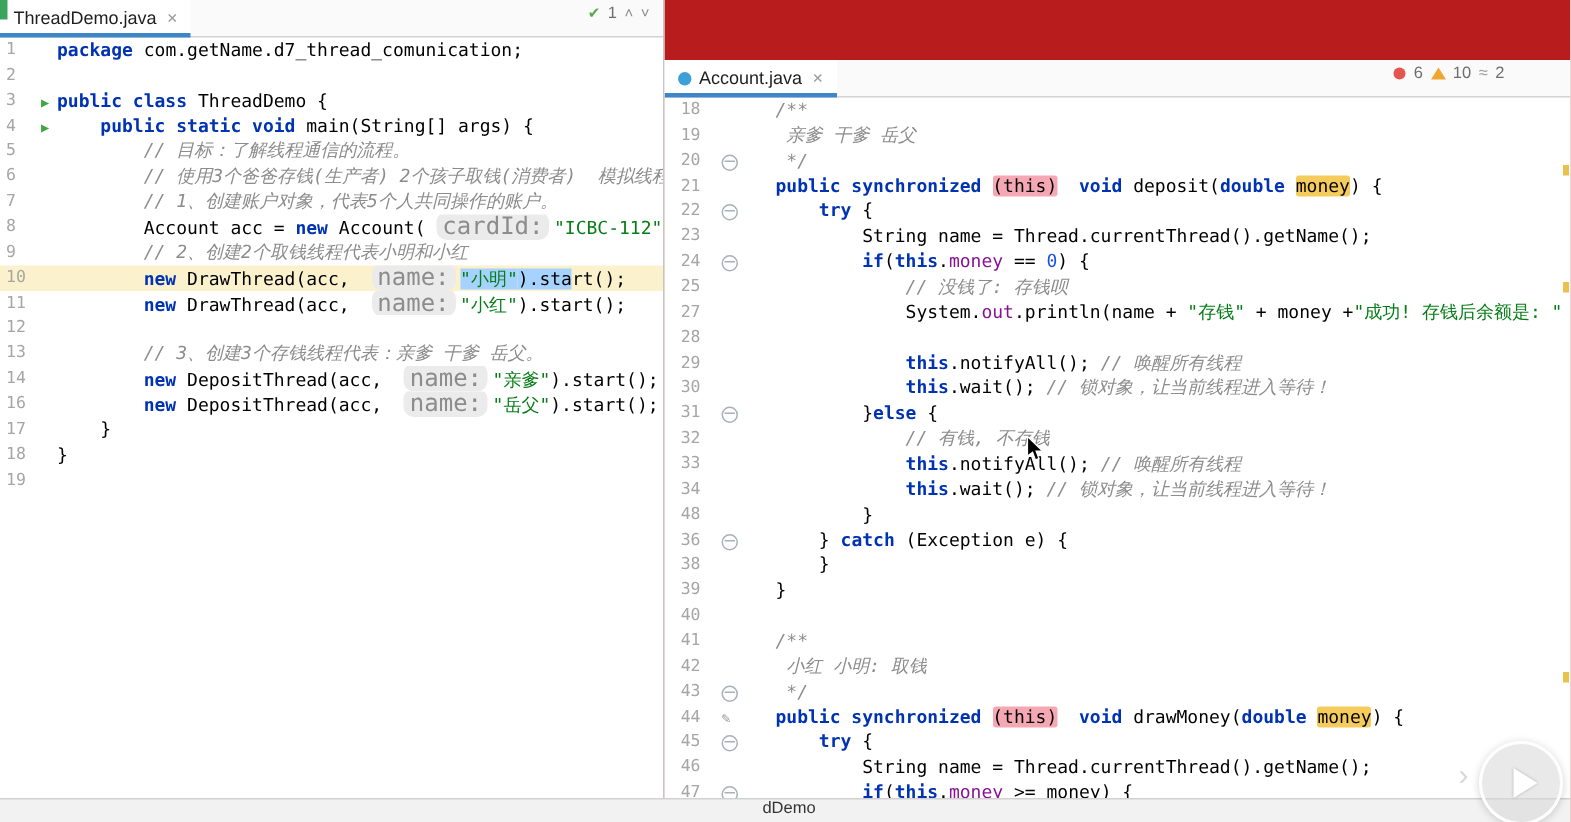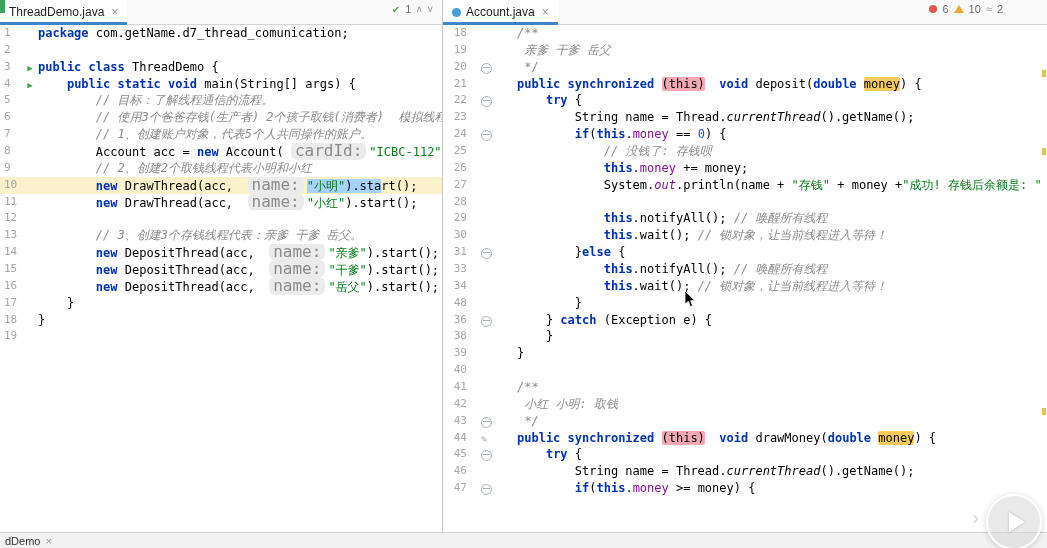--- a/index.html
+++ b/index.html
@@ -2,21 +2,21 @@
 <html><head>
 <meta charset="utf-8">
 <style>
   html,body{margin:0;padding:0;background:#fff;}
   body{width:1047px;height:548px;overflow:hidden;
        font-family:"DejaVu Sans Mono","Liberation Mono",monospace;}
   .app{position:relative;width:1047px;height:548px;background:#b91c1c;}
   .panes{display:flex;height:532px;}
   .pane{position:relative;overflow:hidden;background:#fff;}
   .pane.left{width:443px;flex:0 0 443px;border-right:1px solid #C6C6C6;box-sizing:border-box;}
-  .pane.right{flex:1;}
+  .pane.right{flex:1;margin-top:40px;}
   
   .tabbar{height:25px;background:#FAFAFA;border-bottom:1px solid #D4D4D4;display:flex;align-items:stretch;
           font-family:"Liberation Sans","DejaVu Sans",sans-serif;font-size:12px;color:#1F1F1F;box-sizing:border-box;}
   .tab{position:relative;display:flex;align-items:center;gap:5px;padding:0 9px;background:#FFFFFF;cursor:default;}
   .tab::after{content:"";position:absolute;left:0;right:0;bottom:-1px;height:3px;background:#3E86C7;}
   .tab .close{color:#9A9A9A;font-size:12px;margin-left:2px;}
   .classdot{width:9px;height:9px;border-radius:50%;background:#3FA0D8;display:inline-block;}
   
   .editor{position:absolute;top:25px;left:0;right:0;bottom:0;font-size:12px;}
   .line{display:flex;height:16.87px;line-height:16.87px;white-space:pre;}
@@ -26,21 +26,21 @@
   .left .gict{width:16px;flex-shrink:0;text-align:center;}
   .right .ln{width:24px;text-align:right;}
   .right .gict{width:50px;flex-shrink:0;padding-left:14px;box-sizing:border-box;}
   .codeln{flex:1;overflow:hidden;white-space:pre;color:#000;}
   
   .kw{color:#0033B3;font-weight:bold;}
   .str{color:#067D17;}
   .com{color:#8C8C8C;font-style:italic;}
   .num{color:#1750EB;}
   .fld{color:#871094;}
-  .it{font-style:italic;text-align:center;}
+  .it{text-align:center;}
   .pl{color:#000;}
   .chip{background:#EBEBEB;color:#8C8C8C;border-radius:7px;padding:0 4px;font-size:16px;margin-right:3px;}
   .sel{background:#A6D2FF;}
   .pink{background:#F5A8B4;border-radius:2px;}
   .ylw{background:#F5CB5C;border-radius:2px;}
   
   .run{color:#3FA73F;font-size:9px;}
   .fold{display:inline-block;width:9px;height:9px;border:1px solid #A7B1BA;border-radius:50%;position:relative;top:3px;}
   .fold::after{content:"";position:absolute;left:1px;right:1px;top:3px;border-top:1px solid #A7B1BA;}
   .pencil{color:#9B9B9B;font-size:10px;}
@@ -52,21 +52,21 @@
   .chev{color:#8A8A8A;font-size:10px;}
   .okic{color:#57A64A;font-size:10px;}
   .errdot{width:8px;height:8px;border-radius:50%;background:#E5554F;display:inline-block;}
   .warntri{width:0;height:0;border-left:5px solid transparent;border-right:5px solid transparent;border-bottom:8px solid #F0A732;display:inline-block;}
   .weakic{color:#9AA0A6;font-size:11px;}
   
   .stripe{position:absolute;right:1px;width:4px;height:7px;background:#E8C24C;}
   
   .bottombar{position:absolute;left:0;right:0;bottom:0;height:16px;background:#F2F2F2;border-top:1px solid #D1D1D1;
              display:flex;align-items:center;gap:5px;padding-left:5px;
-             font-family:"Liberation Sans","DejaVu Sans",sans-serif;font-size:11px;color:#333;box-sizing:border-box;}
+             font-family:"Liberation Sans","DejaVu Sans",sans-serif;font-size:11px;color:#333;box-sizing:border-box;flex-direction:column;}
   .bottombar .close{color:#999;}
   
   .playbtn{position:absolute;right:5px;top:494px;width:56px;height:56px;border-radius:50%;
            background:rgba(215,215,215,0.55);border:2px solid rgba(255,255,255,0.95);
            box-shadow:0 1px 6px rgba(0,0,0,0.18);display:flex;align-items:center;justify-content:center;box-sizing:border-box;}
   .playtri{width:0;height:0;border-top:10px solid transparent;border-bottom:10px solid transparent;
            border-left:16px solid #FFFFFF;margin-left:5px;filter:drop-shadow(0 0 1px rgba(0,0,0,0.25));}
   .playchev{position:absolute;right:68px;top:506px;color:#D8D8D8;font-size:20px;
             font-family:"Liberation Sans","DejaVu Sans",sans-serif;}
   .corner{position:absolute;left:0;top:0;width:5px;height:13px;background:#3BA55D;}
@@ -93,21 +93,20 @@
           <div class="line"><span class="ln">5</span><span class="gict"></span><span class="codeln"><span class="pl">        </span><span class="com">// 目标：了解线程通信的流程。</span></span></div>
           <div class="line"><span class="ln">6</span><span class="gict"></span><span class="codeln"><span class="pl">        </span><span class="com">// 使用3个爸爸存钱(生产者) 2个孩子取钱(消费者)  模拟线程通信思想（一存一取）</span></span></div>
           <div class="line"><span class="ln">7</span><span class="gict"></span><span class="codeln"><span class="pl">        </span><span class="com">// 1、创建账户对象，代表5个人共同操作的账户。</span></span></div>
           <div class="line"><span class="ln">8</span><span class="gict"></span><span class="codeln"><span class="pl">        Account acc = </span><span class="kw">new</span><span class="pl"> Account( </span><span class="chip">cardId:</span><span class="str">"ICBC-112"</span><span class="pl">,  </span><span class="chip">money:</span></span></div>
           <div class="line"><span class="ln">9</span><span class="gict"></span><span class="codeln"><span class="pl">        </span><span class="com">// 2、创建2个取钱线程代表小明和小红</span></span></div>
           <div class="line hl"><span class="ln">10</span><span class="gict"></span><span class="codeln"><span class="pl">        </span><span class="kw">new</span><span class="pl"> DrawThread(acc,  </span><span class="chip">name:</span><span class="str sel">"小明"</span><span class="pl sel">).sta</span><span class="pl">rt();</span></span></div>
           <div class="line"><span class="ln">11</span><span class="gict"></span><span class="codeln"><span class="pl">        </span><span class="kw">new</span><span class="pl"> DrawThread(acc,  </span><span class="chip">name:</span><span class="str">"小红"</span><span class="pl">).start();</span></span></div>
           <div class="line"><span class="ln">12</span><span class="gict"></span><span class="codeln"></span></div>
           <div class="line"><span class="ln">13</span><span class="gict"></span><span class="codeln"><span class="pl">        </span><span class="com">// 3、创建3个存钱线程代表：亲爹 干爹 岳父。</span></span></div>
           <div class="line"><span class="ln">14</span><span class="gict"></span><span class="codeln"><span class="pl">        </span><span class="kw">new</span><span class="pl"> DepositThread(acc,  </span><span class="chip">name:</span><span class="str">"亲爹"</span><span class="pl">).start();</span></span></div>
-          <div class="line"><span class="ln">15</span><span class="gict"></span><span class="codeln"><span class="pl">        </span><span class="kw">new</span><span class="pl"> DepositThread(acc,  </span><span class="chip">name:</span><span class="str">"干爹"</span><span class="pl">).start();</span></span></div>
           <div class="line"><span class="ln">16</span><span class="gict"></span><span class="codeln"><span class="pl">        </span><span class="kw">new</span><span class="pl"> DepositThread(acc,  </span><span class="chip">name:</span><span class="str">"岳父"</span><span class="pl">).start();</span></span></div>
           <div class="line"><span class="ln">17</span><span class="gict"></span><span class="codeln"><span class="pl">    }</span></span></div>
           <div class="line"><span class="ln">18</span><span class="gict"></span><span class="codeln"><span class="pl">}</span></span></div>
           <div class="line"><span class="ln">19</span><span class="gict"></span><span class="codeln"></span></div>
         </div>
       <div class="insw leftw">
         <span class="okic">✔</span>
         <span>1</span>
         <span class="chev">˄</span>
         <span class="chev">˅</span>
@@ -124,26 +123,26 @@
       </div>
       <div class="editor right" id="right-editor">
           <div class="line"><span class="ln">18</span><span class="gict"></span><span class="codeln"><span class="com">/**</span></span></div>
           <div class="line"><span class="ln">19</span><span class="gict"></span><span class="codeln"><span class="com"> 亲爹 干爹 岳父</span></span></div>
           <div class="line"><span class="ln">20</span><span class="gict"><span class="fold"></span></span><span class="codeln"><span class="com"> */</span></span></div>
           <div class="line"><span class="ln">21</span><span class="gict"></span><span class="codeln"><span class="kw">public synchronized </span><span class="pink">(this)</span><span class="pl">  </span><span class="kw">void</span><span class="pl"> deposit(</span><span class="kw">double</span><span class="pl"> </span><span class="ylw">money</span><span class="pl">) {</span></span></div>
           <div class="line"><span class="ln">22</span><span class="gict"><span class="fold"></span></span><span class="codeln"><span class="pl">    </span><span class="kw">try</span><span class="pl"> {</span></span></div>
           <div class="line"><span class="ln">23</span><span class="gict"></span><span class="codeln"><span class="pl">        String name = Thread.</span><span class="it">currentThread</span><span class="pl">().getName();</span></span></div>
           <div class="line"><span class="ln">24</span><span class="gict"><span class="fold"></span></span><span class="codeln"><span class="pl">        </span><span class="kw">if</span><span class="pl">(</span><span class="kw">this</span><span class="pl">.</span><span class="fld">money</span><span class="pl"> == </span><span class="num">0</span><span class="pl">) {</span></span></div>
           <div class="line"><span class="ln">25</span><span class="gict"></span><span class="codeln"><span class="pl">            </span><span class="com">// 没钱了: 存钱呗</span></span></div>
-          <div class="line"><span class="ln">26</span><span class="gict"></span><span class="codeln"><span class="pl">            </span><span class="kw">this</span><span class="pl">.</span><span class="fld">money</span><span class="pl"> += money;</span></span></div>
           <div class="line"><span class="ln">27</span><span class="gict"></span><span class="codeln"><span class="pl">            System.</span><span class="fld it">out</span><span class="pl">.println(name + </span><span class="str">"存钱"</span><span class="pl"> + money +</span><span class="str">"成功! 存钱后余额是: "</span><span class="pl"> + </span></span></div>
           <div class="line"><span class="ln">28</span><span class="gict"></span><span class="codeln"><span class="pl">            </span></span></div>
           <div class="line"><span class="ln">29</span><span class="gict"></span><span class="codeln"><span class="pl">            </span><span class="kw">this</span><span class="pl">.notifyAll(); </span><span class="com">// 唤醒所有线程</span></span></div>
           <div class="line"><span class="ln">30</span><span class="gict"></span><span class="codeln"><span class="pl">            </span><span class="kw">this</span><span class="pl">.wait(); </span><span class="com">// 锁对象，让当前线程进入等待！</span></span></div>
           <div class="line"><span class="ln">31</span><span class="gict"><span class="fold"></span></span><span class="codeln"><span class="pl">        }</span><span class="kw">else</span><span class="pl"> {</span></span></div>
+          <div class="line"><span class="ln">32</span><span class="gict"></span><span class="codeln"><span class="pl">            </span><span class="com">// 有钱, 不存钱</span></span></div>
           <div class="line"><span class="ln">33</span><span class="gict"></span><span class="codeln"><span class="pl">            </span><span class="kw">this</span><span class="pl">.notifyAll(); </span><span class="com">// 唤醒所有线程</span></span></div>
           <div class="line"><span class="ln">34</span><span class="gict"></span><span class="codeln"><span class="pl">            </span><span class="kw">this</span><span class="pl">.wait(); </span><span class="com">// 锁对象，让当前线程进入等待！</span></span></div>
           <div class="line"><span class="ln">48</span><span class="gict"></span><span class="codeln"><span class="pl">        }</span></span></div>
           <div class="line"><span class="ln">36</span><span class="gict"><span class="fold"></span></span><span class="codeln"><span class="pl">    } </span><span class="kw">catch</span><span class="pl"> (Exception e) {</span></span></div>
           <div class="line"><span class="ln">38</span><span class="gict"></span><span class="codeln"><span class="pl">    }</span></span></div>
           <div class="line"><span class="ln">39</span><span class="gict"></span><span class="codeln"><span class="pl">}</span></span></div>
           <div class="line"><span class="ln">40</span><span class="gict"></span><span class="codeln"></span></div>
           <div class="line"><span class="ln">41</span><span class="gict"></span><span class="codeln"><span class="com">/**</span></span></div>
           <div class="line"><span class="ln">42</span><span class="gict"></span><span class="codeln"><span class="com"> 小红 小明: 取钱</span></span></div>
           <div class="line"><span class="ln">43</span><span class="gict"><span class="fold"></span></span><span class="codeln"><span class="com"> */</span></span></div>

